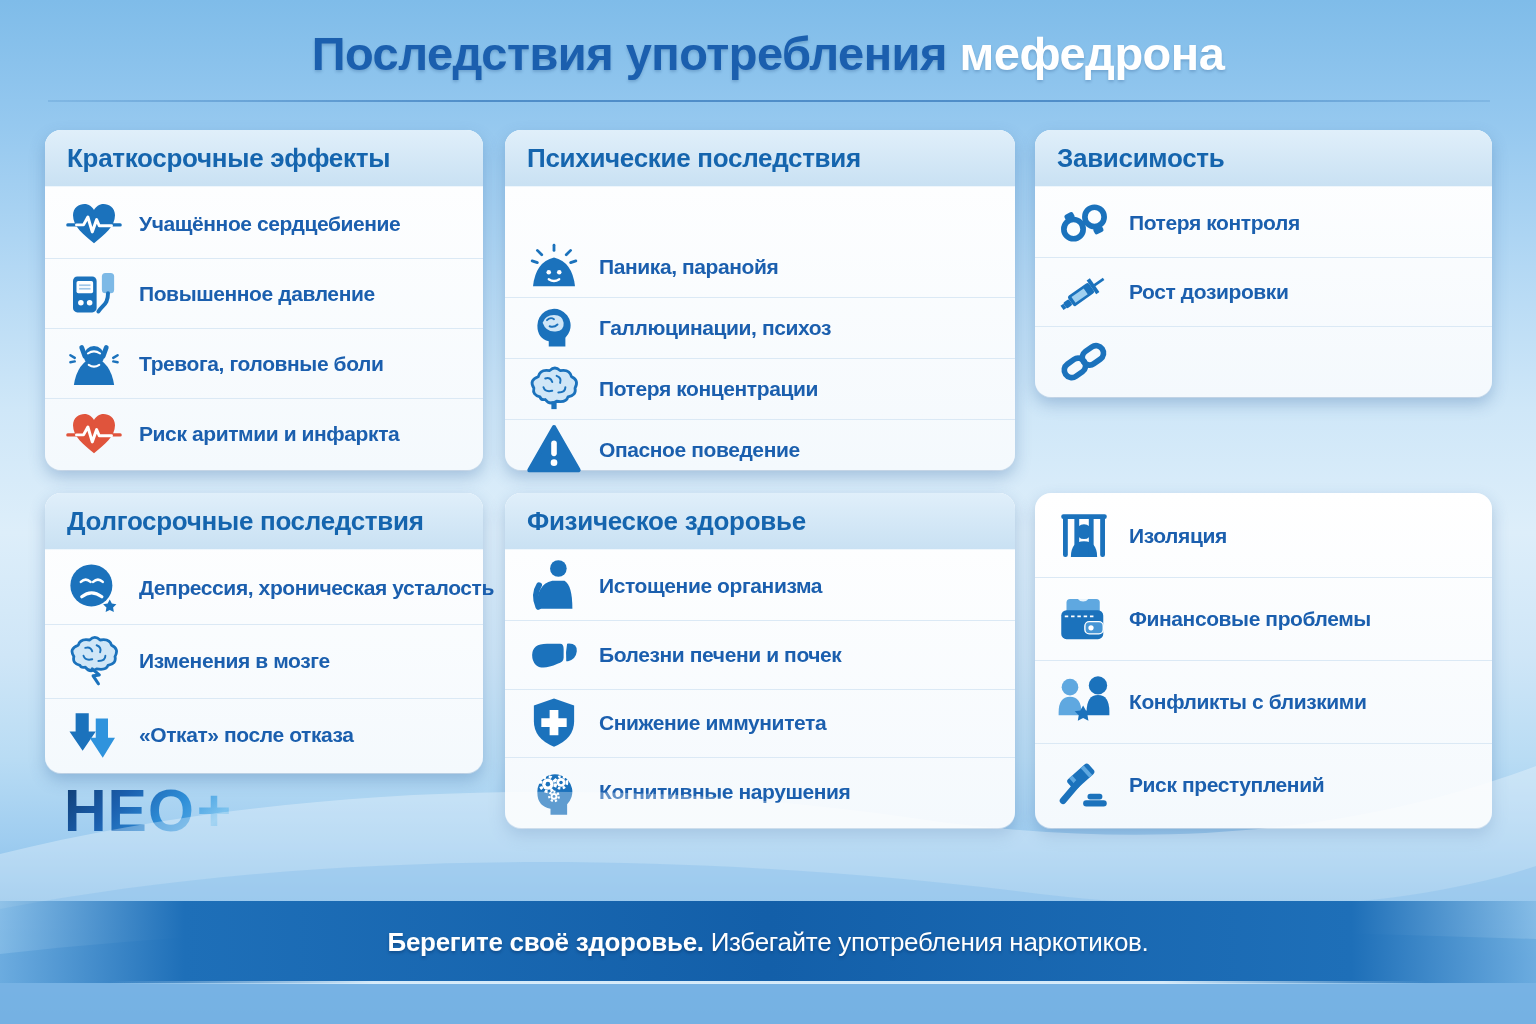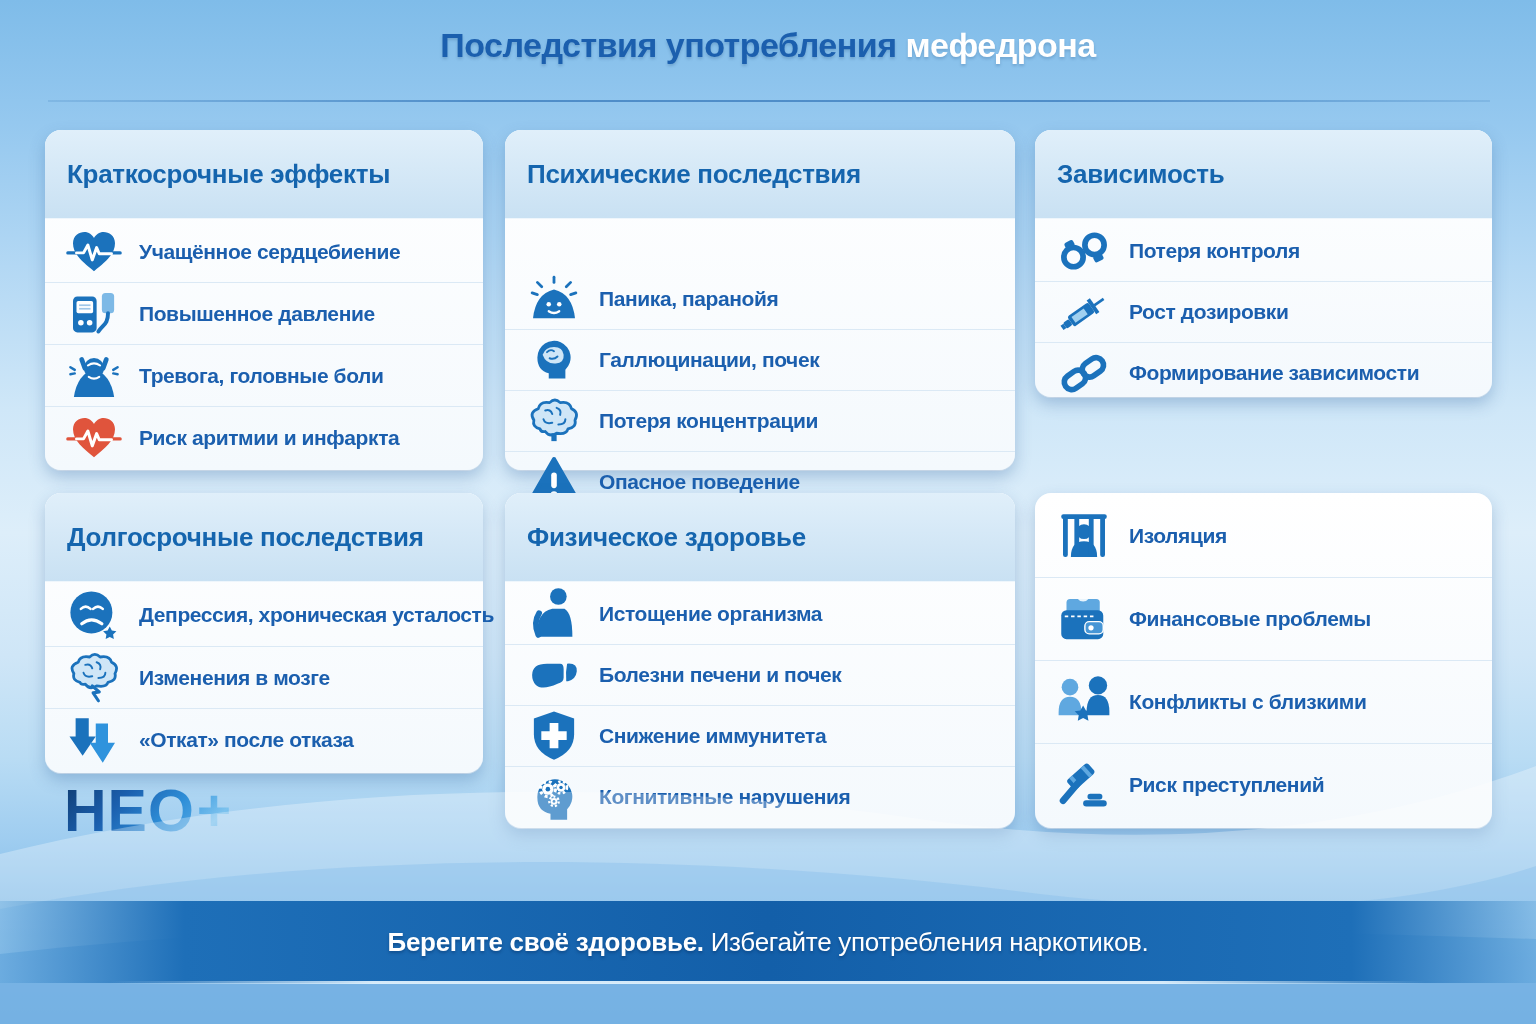--- a/index.html
+++ b/index.html
@@ -3,29 +3,29 @@
 <meta charset="utf-8">
 <style>
   html,body{margin:0;padding:0;}
   body{font-family:"Liberation Sans","DejaVu Sans",sans-serif;}
   #poster{position:relative;width:1536px;height:1024px;overflow:hidden;
     background:linear-gradient(180deg,#7fbce9 0%,#95c8ef 12%,#b3d8f4 26%,#cfe7f8 40%,#ddeefa 52%,#cfe6f7 64%,#b9dcf4 74%,#9fcdf0 82%,#7db9e7 90%,#5aa6e0 100%);}
   
   #waves{position:absolute;left:0;bottom:0;width:1536px;height:320px;pointer-events:none;}
   
   .title{position:absolute;top:26px;left:0;width:100%;text-align:center;
-    font-size:34px;font-weight:bold;letter-spacing:-0.5px;
+    font-size:47px;font-weight:bold;letter-spacing:-0.5px;
     color:#1b5fae;text-shadow:0 2px 3px rgba(20,60,110,.22);white-space:nowrap;}
   .title .hl{color:#ffffff;}
   .title-rule{position:absolute;top:100px;left:48px;width:1442px;height:2px;
     background:linear-gradient(90deg,rgba(30,100,170,.15),rgba(25,95,170,.55) 30%,rgba(25,95,170,.55) 70%,rgba(30,100,170,.15));}
   
   .card{position:absolute;border-radius:16px;background:linear-gradient(180deg,#ffffff 0%,#f4f9fd 100%);
     box-shadow:0 7px 16px rgba(45,95,155,.30),0 1px 0 rgba(255,255,255,.7);display:flex;flex-direction:column;}
-  .card-header{flex:0 0 56px;display:flex;align-items:center;padding:16px 22px;
+  .card-header{flex:0 0 56px;display:flex;align-items:center;padding:0 22px;
     background:linear-gradient(180deg,#e0effa 0%,#c9e1f3 100%);
     border-radius:16px 16px 0 0;border-bottom:1px solid #eef6fc;}
   .card-header span{font-size:26px;font-weight:bold;color:#1565ae;letter-spacing:-0.3px;}
   .card-body{flex:1;display:flex;flex-direction:column;padding:2px 0;}
   .item{flex:1;display:flex;align-items:center;padding:0 14px 0 16px;}
   .item + .item{border-top:1px solid #dbe9f5;}
   .icon{flex:0 0 66px;height:60px;display:flex;align-items:center;justify-content:center;color:#1b72bc;}
   .icon svg{width:56px;height:56px;}
   .icon.red{color:#e0543c;}
   .label{margin-left:12px;font-size:21px;font-weight:bold;color:#1b5fae;
@@ -155,21 +155,21 @@
             <span class="label">Паника, паранойя</span>
           </div>
           <div class="item">
             <span class="icon">
               <svg viewBox="0 0 64 64">
                 <path d="M13 29 a19 19 0 1 1 32 14 l0 10 -19 0 0 -6 q-13 -3 -13 -18Z" fill="currentColor"></path>
                 <path d="M19 26 q3 -9 13 -9 q10 0 11 9 q1 9 -9 10 q-11 1 -15 -10Z" fill="#cfe6f7"></path>
                 <path d="M24 23 q4 -4 8 -1 M27 30 q5 2 9 -2" stroke="currentColor" stroke-width="2.2" fill="none" stroke-linecap="round"></path>
               </svg>
             </span>
-            <span class="label">Галлюцинации, почек</span>
+            <span class="label">Галлюцинации, психоз</span>
           </div>
           <div class="item">
             <span class="icon">
               <svg viewBox="0 0 64 64">
                 <path d="M16 41 q-9 -2 -7 -10 q-6 -9 5 -13 q2 -9 13 -7 q6 -6 12 0 q11 -2 13 7 q9 4 4 13 q2 8 -8 10 q-2 7 -13 5 q-8 5 -13 -2 q-5 1 -6 -3Z" fill="#cfe6f7" stroke="currentColor" stroke-width="3.2" stroke-linejoin="round"></path>
                 <path d="M22 20 q6 -2 8 4 m5 -7 q6 2 4 8 m-19 5 q2 6 10 4 m7 2 q8 0 8 -6" stroke="currentColor" stroke-width="2.3" fill="none" stroke-linecap="round"></path>
                 <path d="M29 46 h6 v9 h-6Z" fill="currentColor"></path>
               </svg>
             </span>
             <span class="label">Потеря концентрации</span>
@@ -219,21 +219,20 @@
           </div>
           <div class="item">
             <span class="icon">
               <svg viewBox="0 0 64 64">
                 <g transform="rotate(-35 32 32)" fill="none" stroke="currentColor" stroke-width="6.5">
                   <rect x="6" y="24" width="26" height="17" rx="8.5"></rect>
                   <rect x="31" y="24" width="26" height="17" rx="8.5"></rect>
                 </g>
               </svg>
             </span>
-            <span class="label">Формирование зависимости</span>
           </div>
         </div>
       </div>
       <div class="card card-4">
         <div class="card-header">
           <span>Долгосрочные последствия</span>
         </div>
         <div class="card-body">
           <div class="item">
             <span class="icon">

